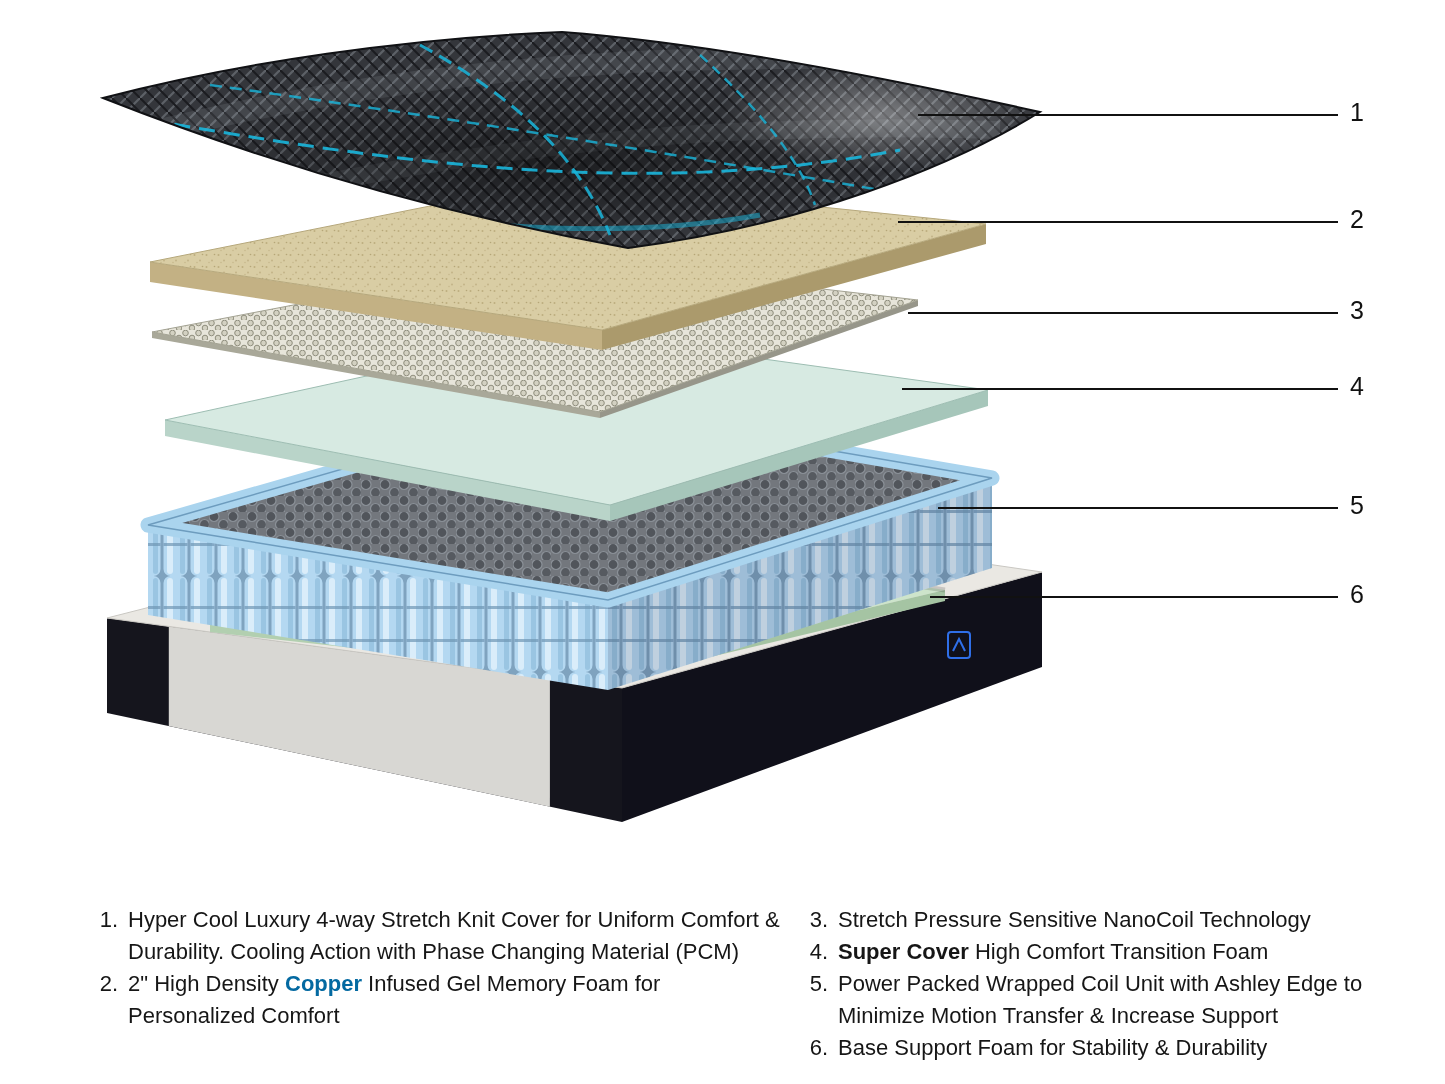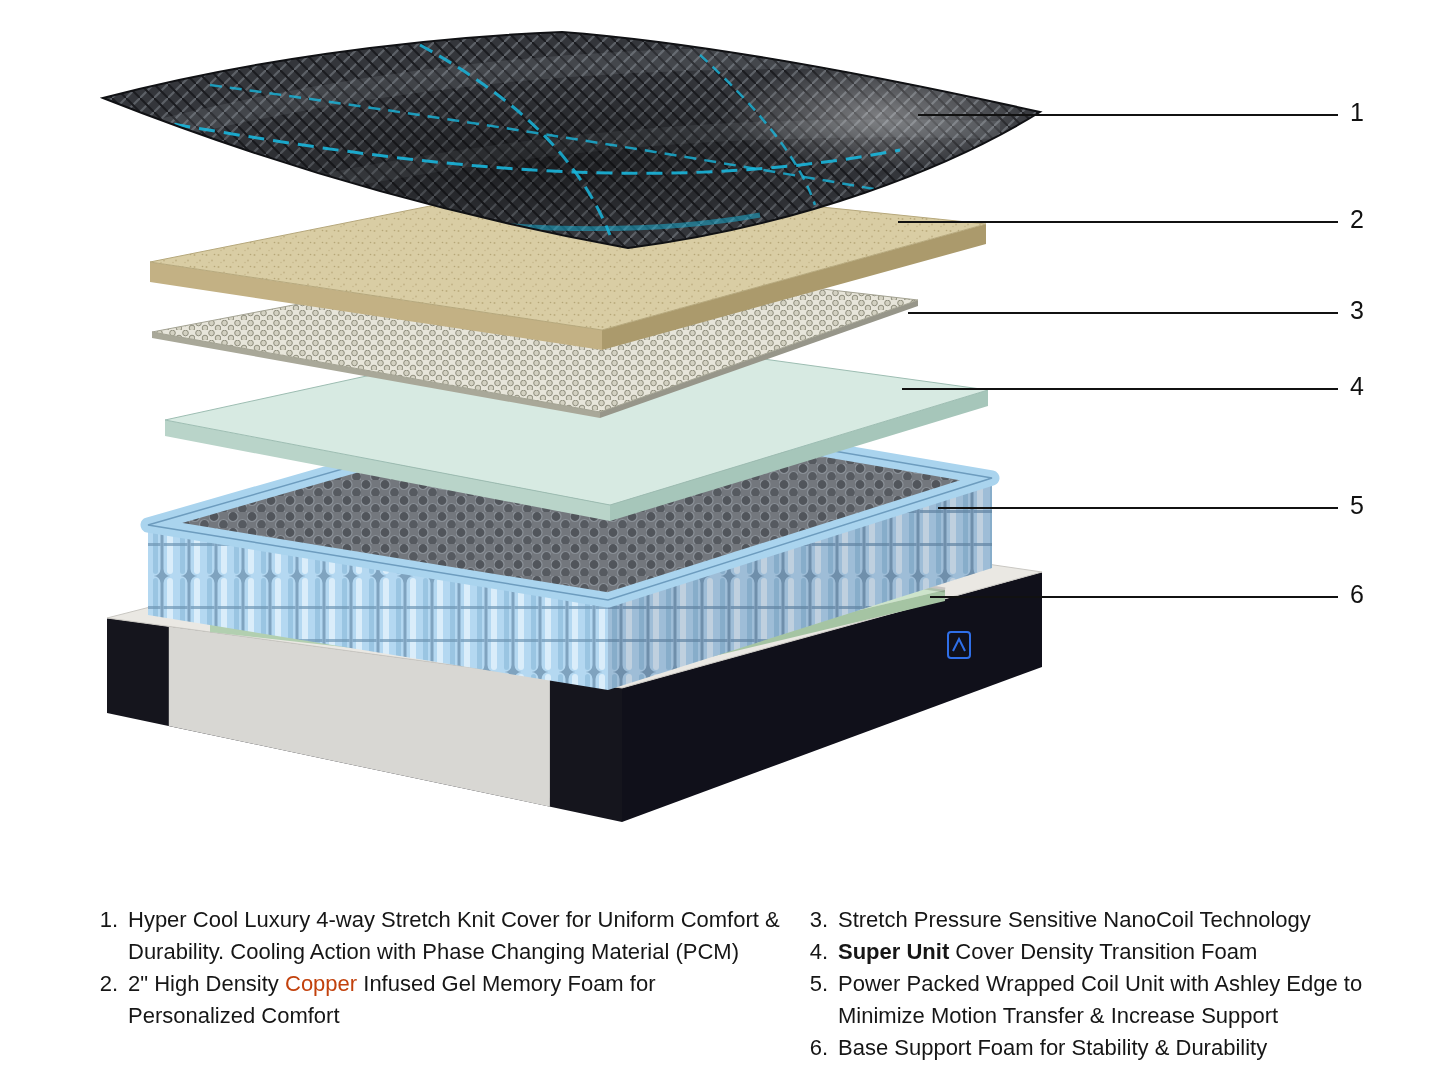--- a/index.html
+++ b/index.html
@@ -21,21 +21,21 @@
   }
 
   
   .legend{position:absolute;top:904px;left:0;width:1445px;font-size:22px;line-height:32px;color:#161616;}
   .legend-col{position:absolute;top:0;}
   .legend-col-left{left:88px;width:700px;}
   .legend-col-right{left:798px;width:582px;}
   .legend-item{display:flex;}
   .legend-item .num{flex:0 0 auto;width:30px;text-align:right;margin-right:10px;}
   .legend-item .txt{flex:1 1 auto;}
-  .seg-copper{color:#c2410c;font-weight:400;}
+  .seg-copper{color:#0369a1;font-weight:700;}
   .seg-bold{font-weight:700;}
 </style>
 </head>
 <body>
 
 <div class="stage">
 
   <svg class="diagram" width="1445" height="880" viewBox="0 0 1445 880" xmlns="http://www.w3.org/2000/svg">
     <defs>
       <pattern id="knit" width="14" height="14" patternUnits="userSpaceOnUse">
@@ -183,21 +183,21 @@
       </div>
     </div>
 
     <div class="legend-col legend-col-right">
       <div class="legend-item">
         <span class="num">3.</span>
         <span class="txt"><span>Stretch Pressure Sensitive NanoCoil Technology</span></span>
       </div>
       <div class="legend-item">
         <span class="num">4.</span>
-        <span class="txt"><span class="seg-bold">Super Unit</span><span> Cover Density Transition Foam</span></span>
+        <span class="txt"><span class="seg-bold">Super Cover</span><span> High Comfort Transition Foam</span></span>
       </div>
       <div class="legend-item">
         <span class="num">5.</span>
         <span class="txt"><span>Power Packed Wrapped Coil Unit with Ashley Edge to Minimize Motion Transfer &amp; Increase Support</span></span>
       </div>
       <div class="legend-item">
         <span class="num">6.</span>
         <span class="txt"><span>Base Support Foam for Stability &amp; Durability</span></span>
       </div>
     </div>

